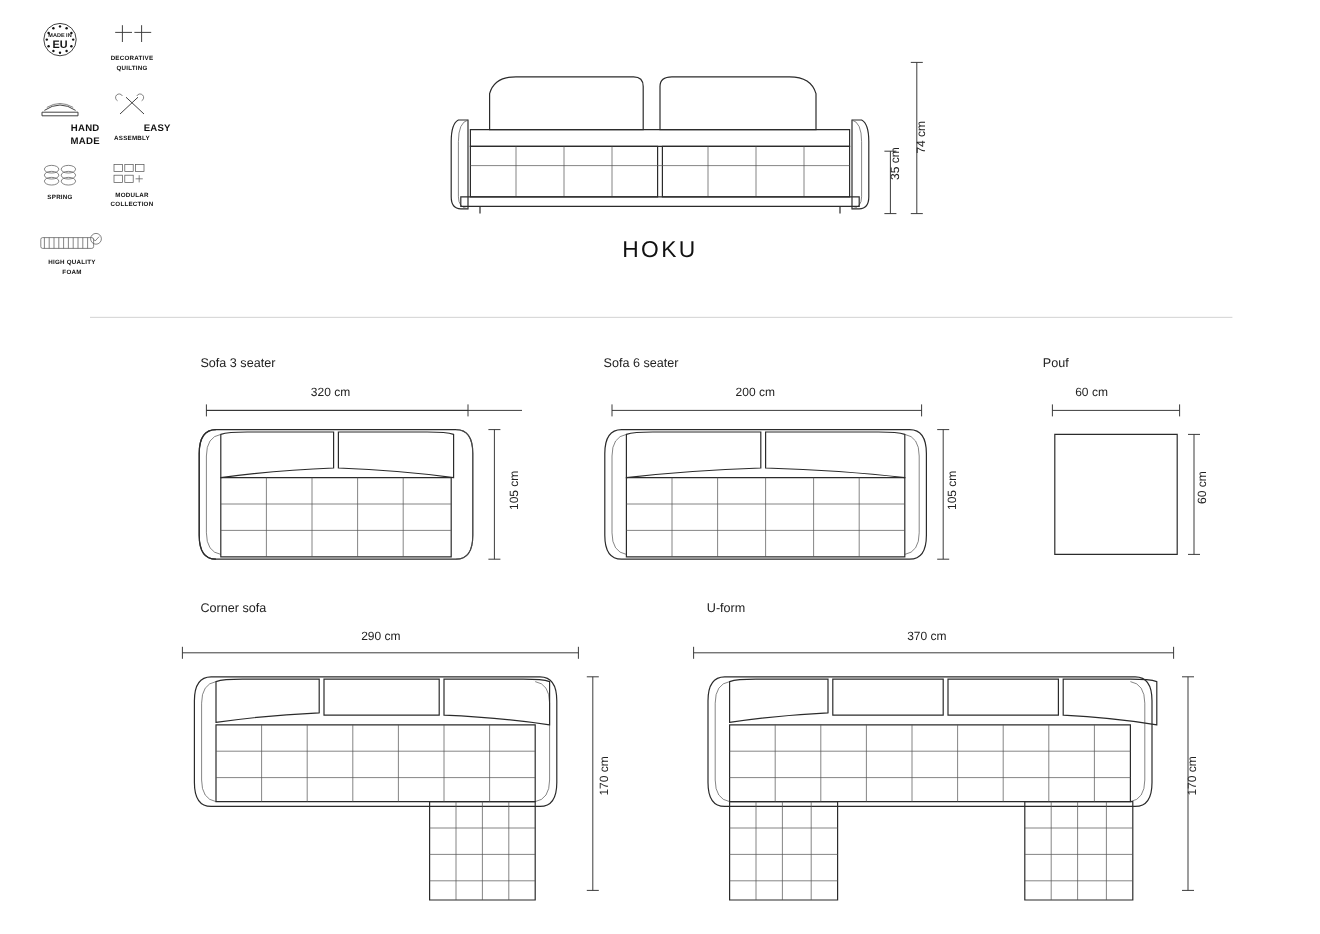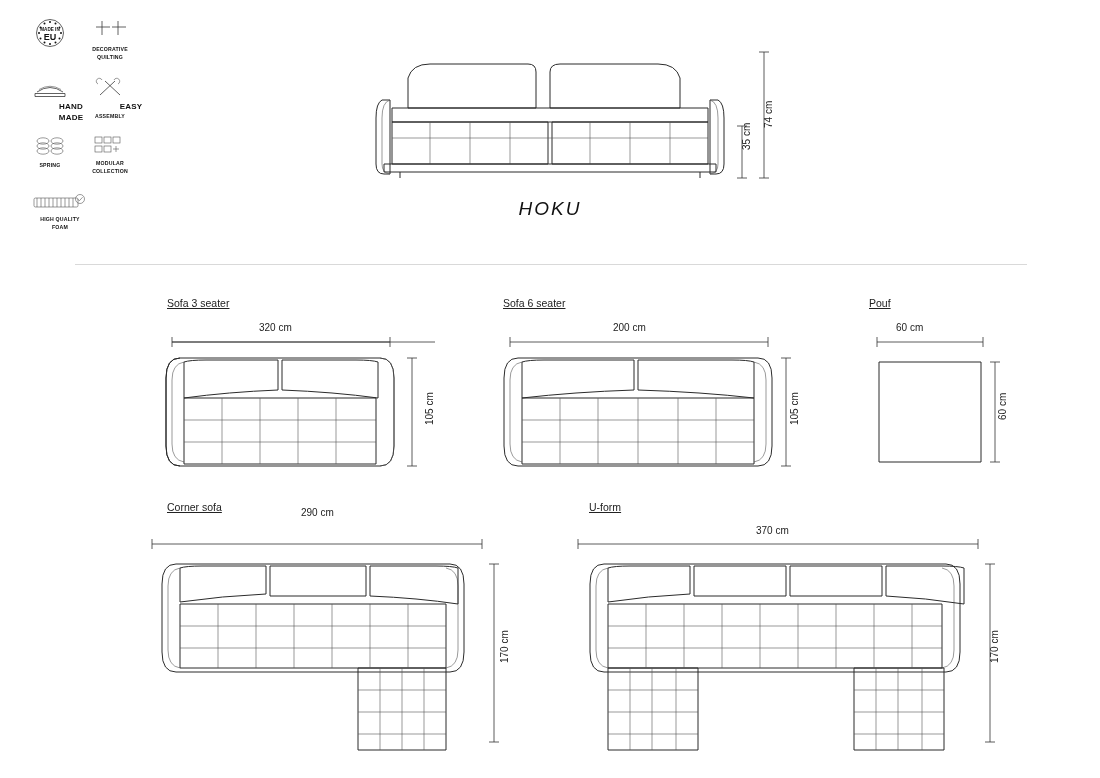--- a/index.html
+++ b/index.html
@@ -69,38 +69,36 @@
 
   .hero-title {
     position: absolute;
     left: 0;
     top: 198px;
     width: 1100px;
     text-align: center;
     font-size: 19px;
     letter-spacing: 2px;
     color: #111;
-    font-style: italic;
   }
 
   .divider {
     position: absolute;
     left: 75px;
     top: 264px;
     width: 952px;
     height: 1px;
     background: #d9d9d9;
   }
 
   
   .spec-label {
     position: absolute;
     font-size: 10.5px;
     color: #222;
-    text-decoration: underline;
   }
 
   .dim-text {
     position: absolute;
     font-size: 10px;
     color: #222;
     white-space: nowrap;
   }
   .dim-text.vert {
     transform: rotate(-90deg);
@@ -349,21 +347,21 @@
 
   <div class="drawing" style="left:855px; top:336px;">
     <svg width="160" height="140" viewBox="0 0 160 140">
       <path d="M22 6 h106 M22 1 v10 M128 1 v10" class="dimline"></path>
       <path d="M140 26 v100 M135 26 h10 M135 126 h10" class="dimline"></path>
       <path d="M24 26 h102 v100 H24 z" class="ln"></path>
     </svg>
   </div>
 
   <div class="spec-label" style="left:167px; top:501px;">Corner sofa</div>
-  <div class="dim-text" style="left:301px; top:507px;">290 cm</div>
+  <div class="dim-text" style="left:301px; top:525px;">290 cm</div>
   <div class="dim-text vert" style="left:499px; top:663px;">170 cm</div>
 
   <div class="drawing" style="left:140px; top:538px;">
     <svg width="370" height="230" viewBox="0 0 370 230">
       <path d="M12 6 h330 M12 1 v10 M342 1 v10" class="dimline"></path>
       <path d="M354 26 v178 M349 26 h10 M349 204 h10" class="dimline"></path>
 
       <path d="M36 26 h274 q14 0 14 20 v68 q0 20 -14 20 H36 q-14 0 -14 -20 V46 q0 -20 14 -20 z" class="ln"></path>
       <path d="M40 30 q-12 2 -12 18 v64 q0 16 12 18" class="ln-fine"></path>
       <path d="M306 30 q12 2 12 18 v64 q0 16 -12 18" class="ln-fine"></path>

